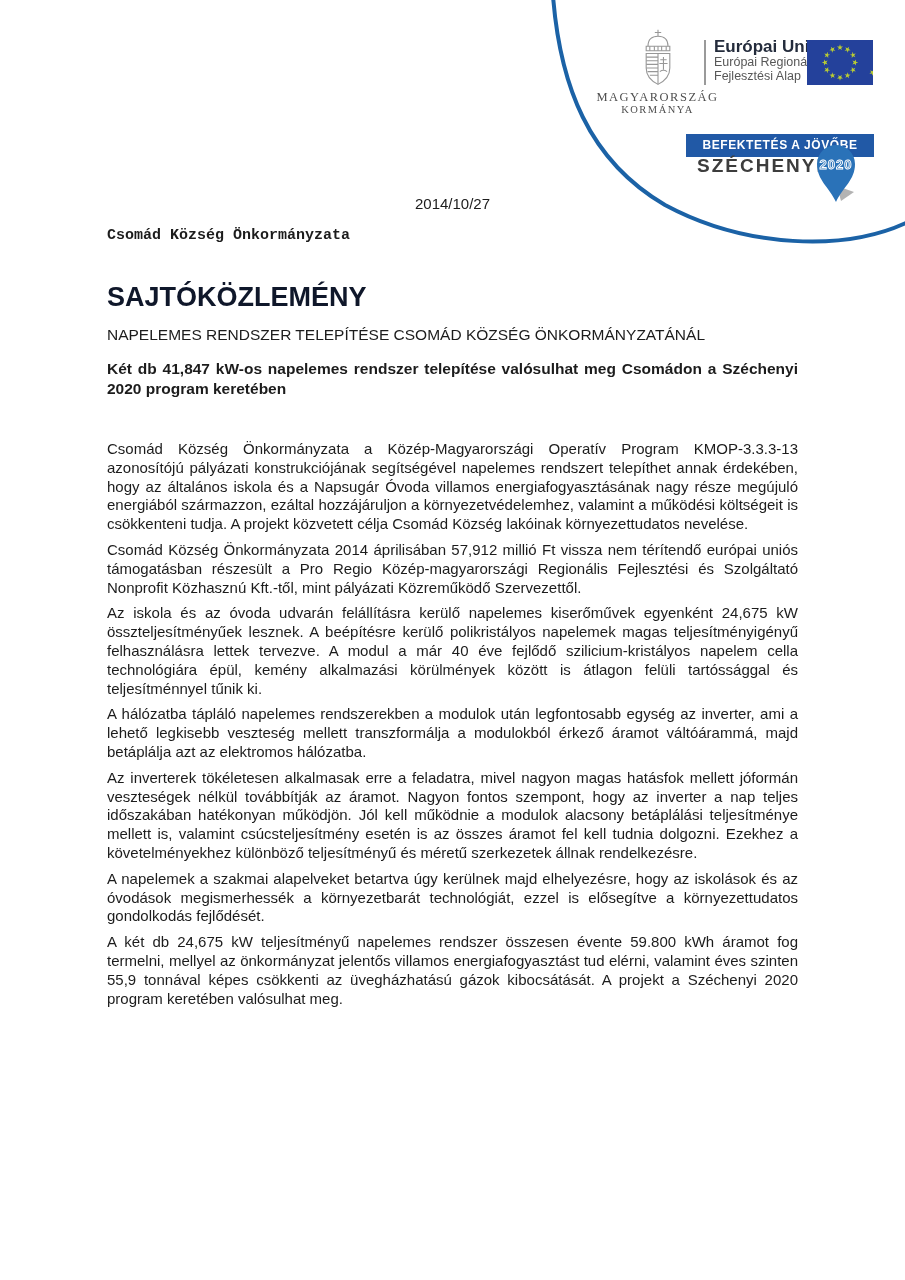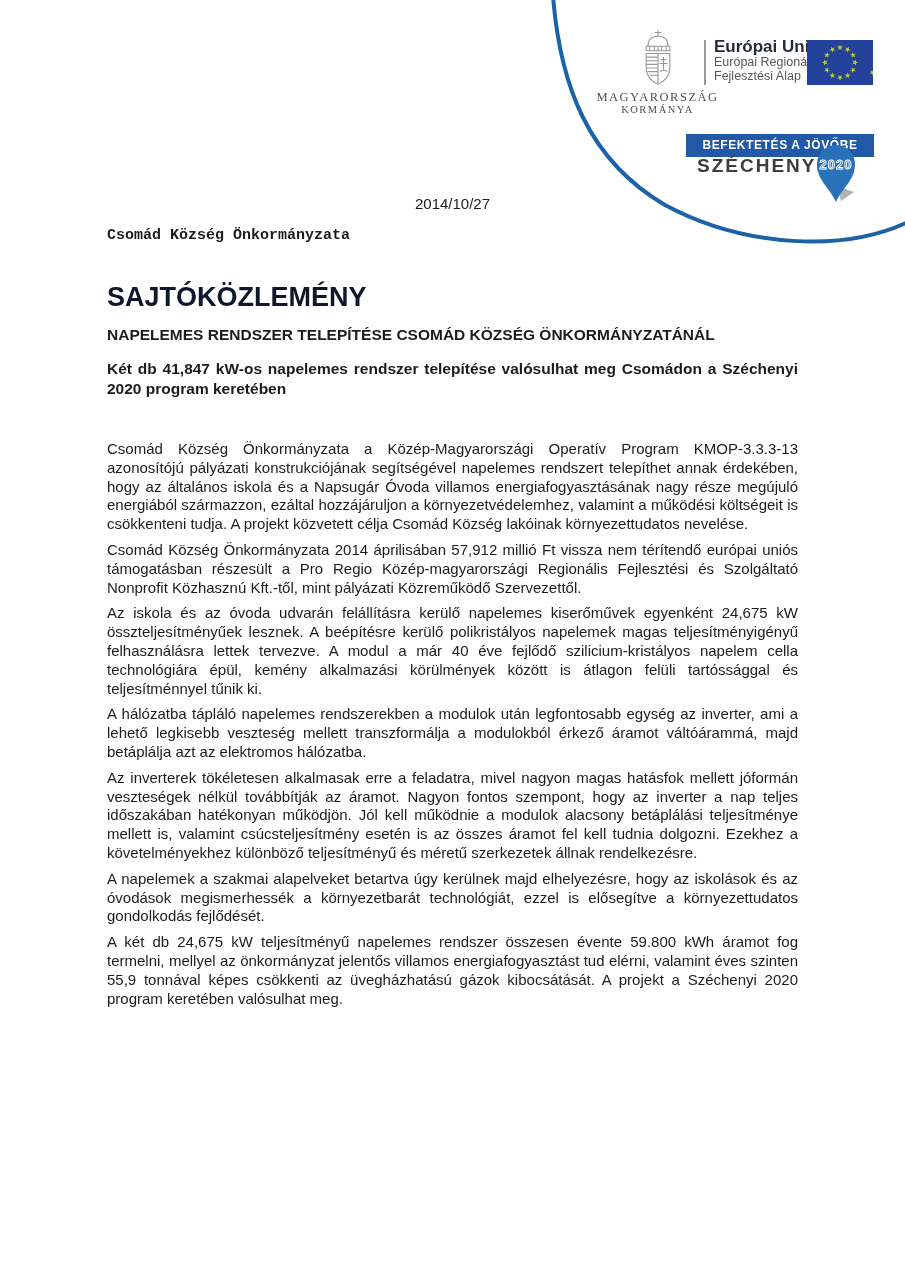--- a/index.html
+++ b/index.html
@@ -45,21 +45,21 @@
   .sz-pin{position:absolute;left:116px;top:0;}
 
   
   .content{position:absolute;left:107px;top:196px;width:691px;}
   .doc-date{font-size:15px;line-height:16px;margin:0 0 13px 0;text-align:center;}
   .doc-org{font-size:15px;line-height:16px;font-weight:bold;margin:16px 0 38px 0;font-family:Liberation Mono, monospace;}
   .doc-title{
     font-size:27px;line-height:31px;font-weight:bold;color:#0f172a;
     margin:0 0 12px 0;letter-spacing:0;
   }
-  .doc-headline{font-size:15.5px;line-height:19px;font-weight:bold;margin:0 0 15px 0;}
+  .doc-headline{font-size:15.5px;line-height:19px;font-weight:normal;margin:0 0 15px 0;}
   .doc-lead{
     font-size:15.5px;line-height:19.5px;font-weight:bold;
     text-align:justify;margin:0 0 42px 0;
   }
   .content p{
     font-size:15px;line-height:18.8px;text-align:justify;
     margin:0 0 7px 0;
   }
 </style>
 </head>

